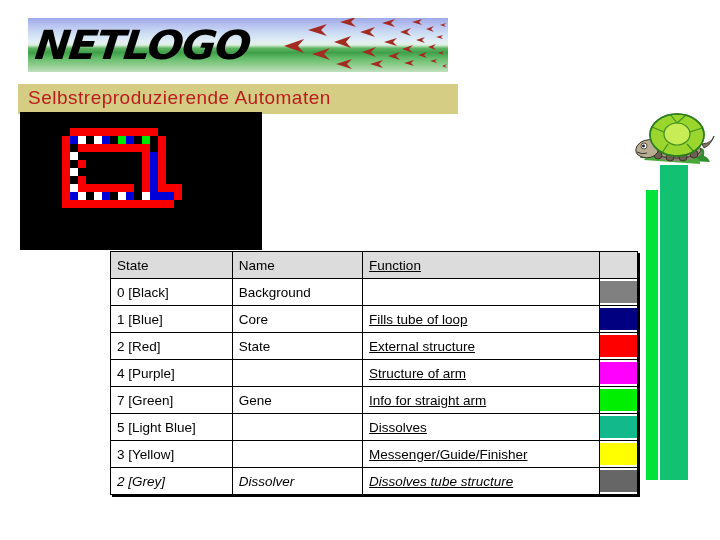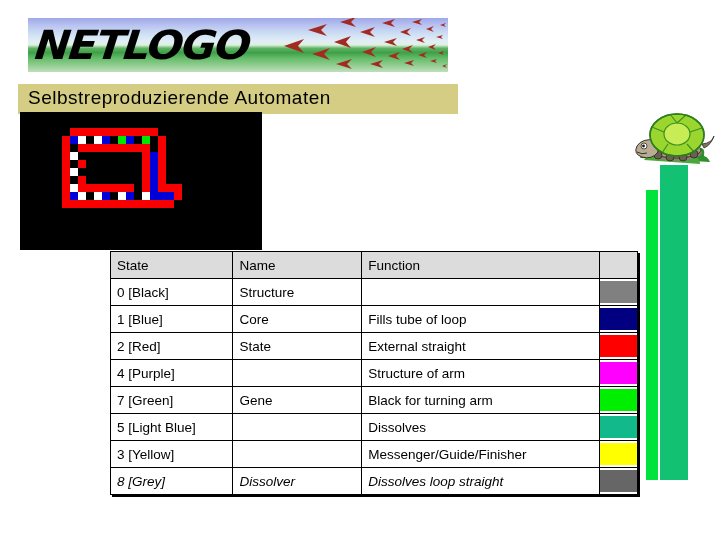--- a/index.html
+++ b/index.html
@@ -59,21 +59,21 @@
     top: 84px;
     width: 440px;
     height: 30px;
     background: #d6cd84;
   }
   #page-title {
     position: absolute;
     left: 10px;
     top: 3px;
     font-size: 19px;
-    color: #000000;
+    color: #b91c1c;
     letter-spacing: 0.5px;
     white-space: nowrap;
   }
 
   
   #ca-image {
     position: absolute;
     left: 20px;
     top: 112px;
     width: 242px;
@@ -120,21 +120,21 @@
     font-size: 13.5px;
     text-align: left;
     font-weight: normal;
     height: 22px;
     color: #000000;
     vertical-align: middle;
   }
   #state-table thead td { background: #dcdcdc; }
   .col-state { width: 118px; }
   .col-name  { width: 124px; }
-  .col-func  { width: 234px; }
+  .col-func  { width: 234px; text-decoration: underline; }
   .col-swatch { width: 42px; padding: 0 !important; }
   .swatch-fill { width: 100%; height: 22px; display: block; }
   .row-italic td { font-style: italic; }
 </style>
 </head>
 <body>
 
 <div id="netlogo-banner">
   <div id="banner-wordmark">NETLOGO</div>
   <svg id="banner-turtles" viewBox="0 0 170 54">
@@ -313,54 +313,54 @@
     <tr>
       <td class="col-state">State</td>
       <td class="col-name">Name</td>
       <td class="col-func">Function</td>
       <td class="col-swatch"></td>
     </tr>
   </thead>
   <tbody id="state-table-body">
       <tr>
         <td class="col-state">0 [Black]</td>
-        <td class="col-name">Structure</td>
+        <td class="col-name">Background</td>
         <td class="col-func"></td>
         <td class="col-swatch">
           <span class="swatch-fill" style="background: rgb(128, 128, 128);"></span>
         </td>
       </tr>
       <tr>
         <td class="col-state">1 [Blue]</td>
         <td class="col-name">Core</td>
         <td class="col-func">Fills tube of loop</td>
         <td class="col-swatch">
           <span class="swatch-fill" style="background: rgb(0, 0, 128);"></span>
         </td>
       </tr>
       <tr>
         <td class="col-state">2 [Red]</td>
         <td class="col-name">State</td>
-        <td class="col-func">External straight</td>
+        <td class="col-func">External structure</td>
         <td class="col-swatch">
           <span class="swatch-fill" style="background: rgb(255, 0, 0);"></span>
         </td>
       </tr>
       <tr>
         <td class="col-state">4 [Purple]</td>
         <td class="col-name"></td>
         <td class="col-func">Structure of arm</td>
         <td class="col-swatch">
           <span class="swatch-fill" style="background: rgb(255, 0, 255);"></span>
         </td>
       </tr>
       <tr>
         <td class="col-state">7 [Green]</td>
         <td class="col-name">Gene</td>
-        <td class="col-func">Black for turning arm</td>
+        <td class="col-func">Info for straight arm</td>
         <td class="col-swatch">
           <span class="swatch-fill" style="background: rgb(0, 238, 0);"></span>
         </td>
       </tr>
       <tr>
         <td class="col-state">5 [Light Blue]</td>
         <td class="col-name"></td>
         <td class="col-func">Dissolves</td>
         <td class="col-swatch">
           <span class="swatch-fill" style="background: rgb(17, 185, 139);"></span>
@@ -368,21 +368,21 @@
       </tr>
       <tr>
         <td class="col-state">3 [Yellow]</td>
         <td class="col-name"></td>
         <td class="col-func">Messenger/Guide/Finisher</td>
         <td class="col-swatch">
           <span class="swatch-fill" style="background: rgb(255, 255, 0);"></span>
         </td>
       </tr>
       <tr class="row-italic">
-        <td class="col-state">8 [Grey]</td>
+        <td class="col-state">2 [Grey]</td>
         <td class="col-name">Dissolver</td>
-        <td class="col-func">Dissolves loop straight</td>
+        <td class="col-func">Dissolves tube structure</td>
         <td class="col-swatch">
           <span class="swatch-fill" style="background: rgb(102, 102, 102);"></span>
         </td>
       </tr>
     </tbody>
 </table>
 
 </body></html>

